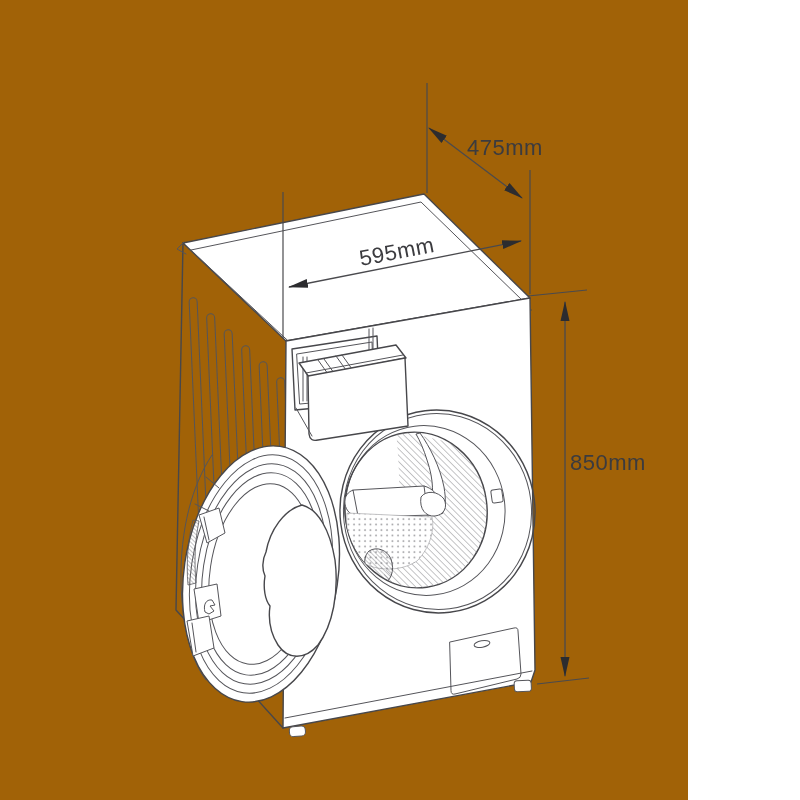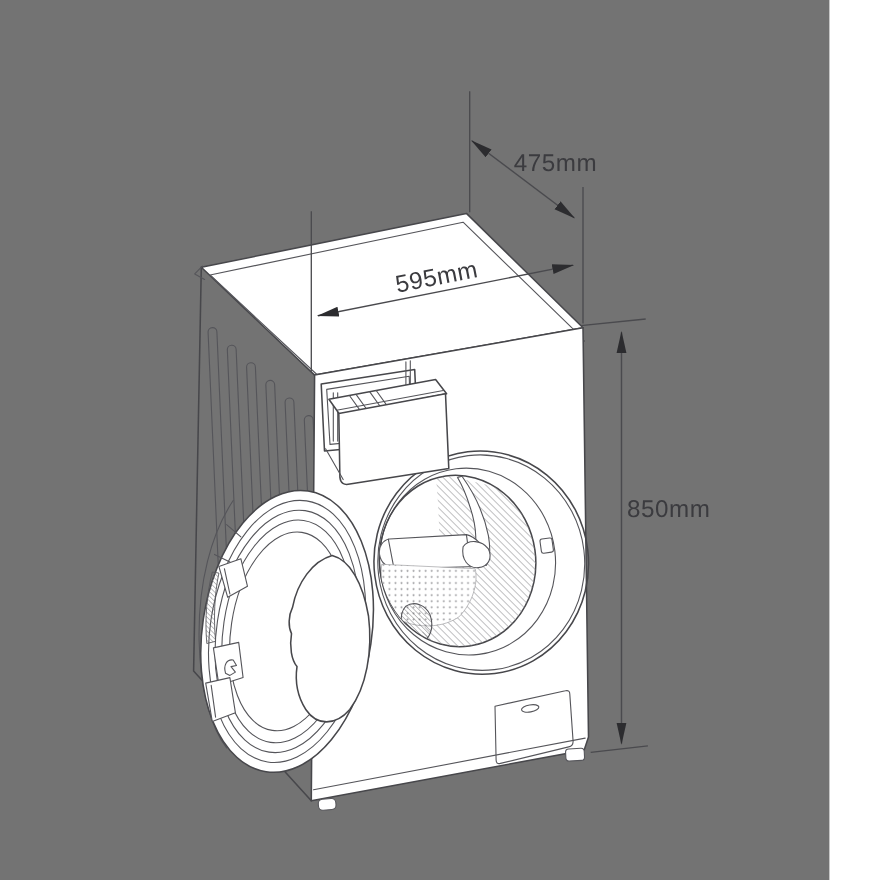--- a/index.html
+++ b/index.html
@@ -1,16 +1,16 @@
 <!DOCTYPE html>
 <html><head>
 <meta charset="utf-8">
 <style>
   html,body{margin:0;padding:0;background:#ffffff;}
-  .stage{position:relative;width:754px;height:800px;background:#737373;overflow:hidden;}
+  .stage{position:relative;width:688px;height:800px;background:#a16207;overflow:hidden;}
   svg{display:block;}
   .ln{fill:none;stroke:#47474b;stroke-width:1.4;stroke-linecap:round;stroke-linejoin:round;}
   .lnt{fill:none;stroke:#55555a;stroke-width:1;stroke-linecap:round;stroke-linejoin:round;}
   .fw{fill:#ffffff;stroke:#47474b;stroke-width:1.4;stroke-linejoin:round;stroke-linecap:round;}
   .fwt{fill:#ffffff;stroke:#55555a;stroke-width:1;stroke-linejoin:round;}
   .dim{fill:none;stroke:#4a4a4e;stroke-width:1.3;}
   .ext{fill:none;stroke:#4a4a4e;stroke-width:1.2;}
   .dimtxt{font-family:"Liberation Sans","DejaVu Sans",sans-serif;font-size:22px;letter-spacing:.5px;fill:#3b3b3f;}
 </style>
 </head>

